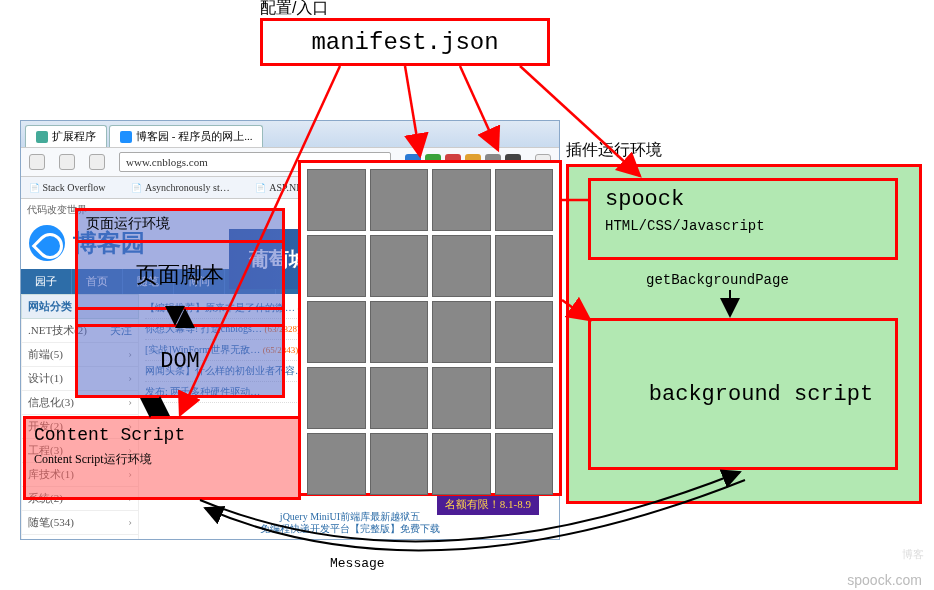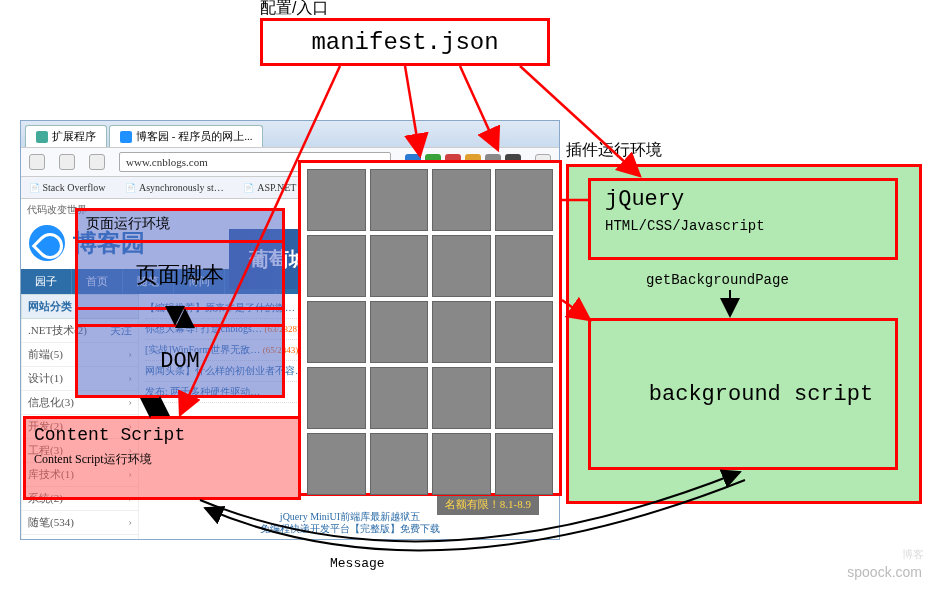--- a/index.html
+++ b/index.html
@@ -16,21 +16,21 @@
 #browser { position:absolute; left: 20px; top: 120px; width: 540px; height: 420px; border: 1px solid #8aa8c9; background: #eef3f9; }
 #browser .tabbar { height: 26px; background: linear-gradient(#dfe9f5,#c9dbef); display:flex; gap:2px; padding:4px 4px 0 4px; font-size:11px; }
 #browser .tab { background:#fff; border:1px solid #9bb; border-bottom:none; border-radius:3px 3px 0 0; padding:2px 10px; display:flex; align-items:center; gap:4px; }
 #browser .tab .fav { width:12px; height:12px; background:#4a9; border-radius:2px; display:inline-block; }
 #browser .tab.active { background:#fff; }
 #browser .toolbar { height: 30px; background:#f7f9fc; border-top:1px solid #ccc; border-bottom:1px solid #ccc; display:flex; align-items:center; gap:14px; padding:0 8px; font-size:12px; }
 #browser .navbtn { width:16px;height:16px;border:1px solid #aaa;border-radius:3px;display:inline-block;background:#eee; }
 #browser .urlbar { flex:1; height:20px; border:1px solid #aaa; border-radius:2px; background:#fff; padding:0 6px; font-size:11px; display:flex; align-items:center; color:#333; }
 #browser .exticons { display:flex; gap:4px; }
 #browser .exticon { width:16px; height:16px; border-radius:3px; }
-#browser .bookmarks { height:22px; background:#f0f4fa; border-bottom:1px solid #ccc; display:flex; gap:20px; padding:0 8px; font-size:10px; align-items:center; color:#333; }
+#browser .bookmarks { height:22px; background:#f0f4fa; border-bottom:1px solid #ccc; display:flex; gap:26px; padding:0 8px; font-size:10px; align-items:center; color:#333; }
 #browser .bookmarks span::before { content:"📄 "; font-size:9px; }
 #browser .pagebody { position:relative; height: calc(100% - 78px); background:#fff; overflow:hidden; }
 .pb-tagline { font-size:10px; color:#666; padding:4px 6px; }
 .pb-header { display:flex; align-items:center; gap:8px; padding:4px 8px; }
 .pb-logo-icon { width:36px; height:36px; border-radius:50%; background:#1e90ff; position:relative; }
 .pb-logo-icon::after { content:""; position:absolute; left:8px; top:8px; width:20px; height:20px; border:3px solid #fff; border-radius:50% 50% 50% 0; transform:rotate(45deg);}
 .pb-logo-text { font-size:24px; color:#1e6db6; font-weight:bold; }
 .pb-banner { position:absolute; right:0; top:30px; width:330px; height:60px; background:linear-gradient(90deg,#2a5aa0,#3a7abd); color:#fff; font-size:20px; font-weight:bold; display:flex; align-items:center; padding-left:20px; }
 .pb-navtabs { margin-top:4px; background:#2d6da8; color:#fff; display:flex; font-size:11px; }
 .pb-navtabs span { padding:5px 14px; border-right:1px solid #3f82c0; }
@@ -75,21 +75,21 @@
 #plugin-env { position:absolute; left: 566px; top: 164px; width: 356px; height: 340px; border:3px solid red; background: rgba(170,230,170,0.9); }
 #plugin-env-label { position:absolute; left:566px; top:140px; font-size:16px; }
 #popup-label-box { position:absolute; left: 588px; top: 178px; width: 310px; height: 82px; border:3px solid red; }
 #popup-label-box .t1 { font-size:22px; font-family:"Courier New"; padding:6px 14px; }
 #popup-label-box .t2 { font-size:14px; font-family:"Courier New"; padding:0 14px; }
 #gbp-label { position:absolute; left: 646px; top: 272px; font-size:14px; font-family:"Courier New"; }
 #bg-box { position:absolute; left: 588px; top: 318px; width: 310px; height: 152px; border:3px solid red; display:flex; align-items:center; justify-content:center; font-size:22px; font-family:"Courier New";padding-left:36px; }
 
 
 #msg-label { position:absolute; left: 330px; top: 556px; font-size:13px; font-family:"Courier New"; }
-#watermark { position:absolute; right: 12px; bottom: 10px; font-size:14px; color:#bbb; font-family:Arial; }
+#watermark { position:absolute; right: 12px; bottom: 2px; font-size:14px; color:#bbb; font-family:Arial; }
 #wm2 { position:absolute; right: 10px; bottom: 28px; font-size:11px; color:#ddd; }
 
 
 #arrows { position:absolute; left:0; top:0; width:934px; height:590px; pointer-events:none; }
 </style>
 </head>
 <body>
 
 <div class="label-above" id="manifest-label">配置/入口</div>
 <div class="box" id="manifest-box">
@@ -190,21 +190,21 @@
           </div>
       </div>
       <div class="pb-main" id="pbmain">
           <div class="row"><a>【编辑推荐】原来本是了什的微…</a> <span class="meta">(82/4847) »</span></div>
           <div class="row"><a>你想大幕等! 打造cnblogs…</a> <span class="meta">(63/2328) »</span></div>
           <div class="row"><a>[实战]WinForm世界无敌…</a> <span class="meta">(65/2343) »</span></div>
           <div class="row"><a>网闻头条】什么样的初创业者不容…</a> <span class="meta"></span></div>
           <div class="row"><a>发布: 两千多种硬件驱动…</a> <span class="meta"></span></div>
         </div>
     </div>
-    <div style="position:absolute; right:20px; bottom:24px; background:#737373; color:#ffd54a; font-size:11px; padding:3px 8px;">名额有限！8.1-8.9</div>
+    <div style="position:absolute; right:20px; bottom:24px; background:#4c1d95; color:#ffd54a; font-size:11px; padding:3px 8px;">名额有限！8.1-8.9</div>
     <div class="pb-foot" style="position:absolute;bottom:12px;left:120px;right:0;">jQuery MiniUI前端库最新越狱五</div>
     <div class="pb-foot" style="position:absolute;bottom:0;left:120px;right:0;">免编程快递开发平台【完整版】免费下载</div>
   </div>
 </div>
 
 <div id="page-runtime-box">
   <div class="hdr">页面运行环境</div>
 </div>
 <div id="page-script-box">
   <span>页面脚本</span>
@@ -239,21 +239,21 @@
     <div class="thumb th-bun"></div>
     <div class="thumb th-cat2"></div>
     <div class="thumb th-cat1"></div>
     <div class="thumb th-cat3"></div>
   </div>
 </div>
 
 <div class="label-above" id="plugin-env-label">插件运行环境</div>
 <div id="plugin-env"></div>
 <div id="popup-label-box">
-  <div class="t1">jQuery</div>
+  <div class="t1">spoock</div>
   <div class="t2">HTML/CSS/Javascript</div>
 </div>
 <div id="gbp-label">getBackgroundPage</div>
 <div id="bg-box">
   <span>background script</span>
 </div>
 
 <div id="msg-label">Message</div>
 <div id="watermark">spoock.com</div>
 <div id="wm2">博客</div>

